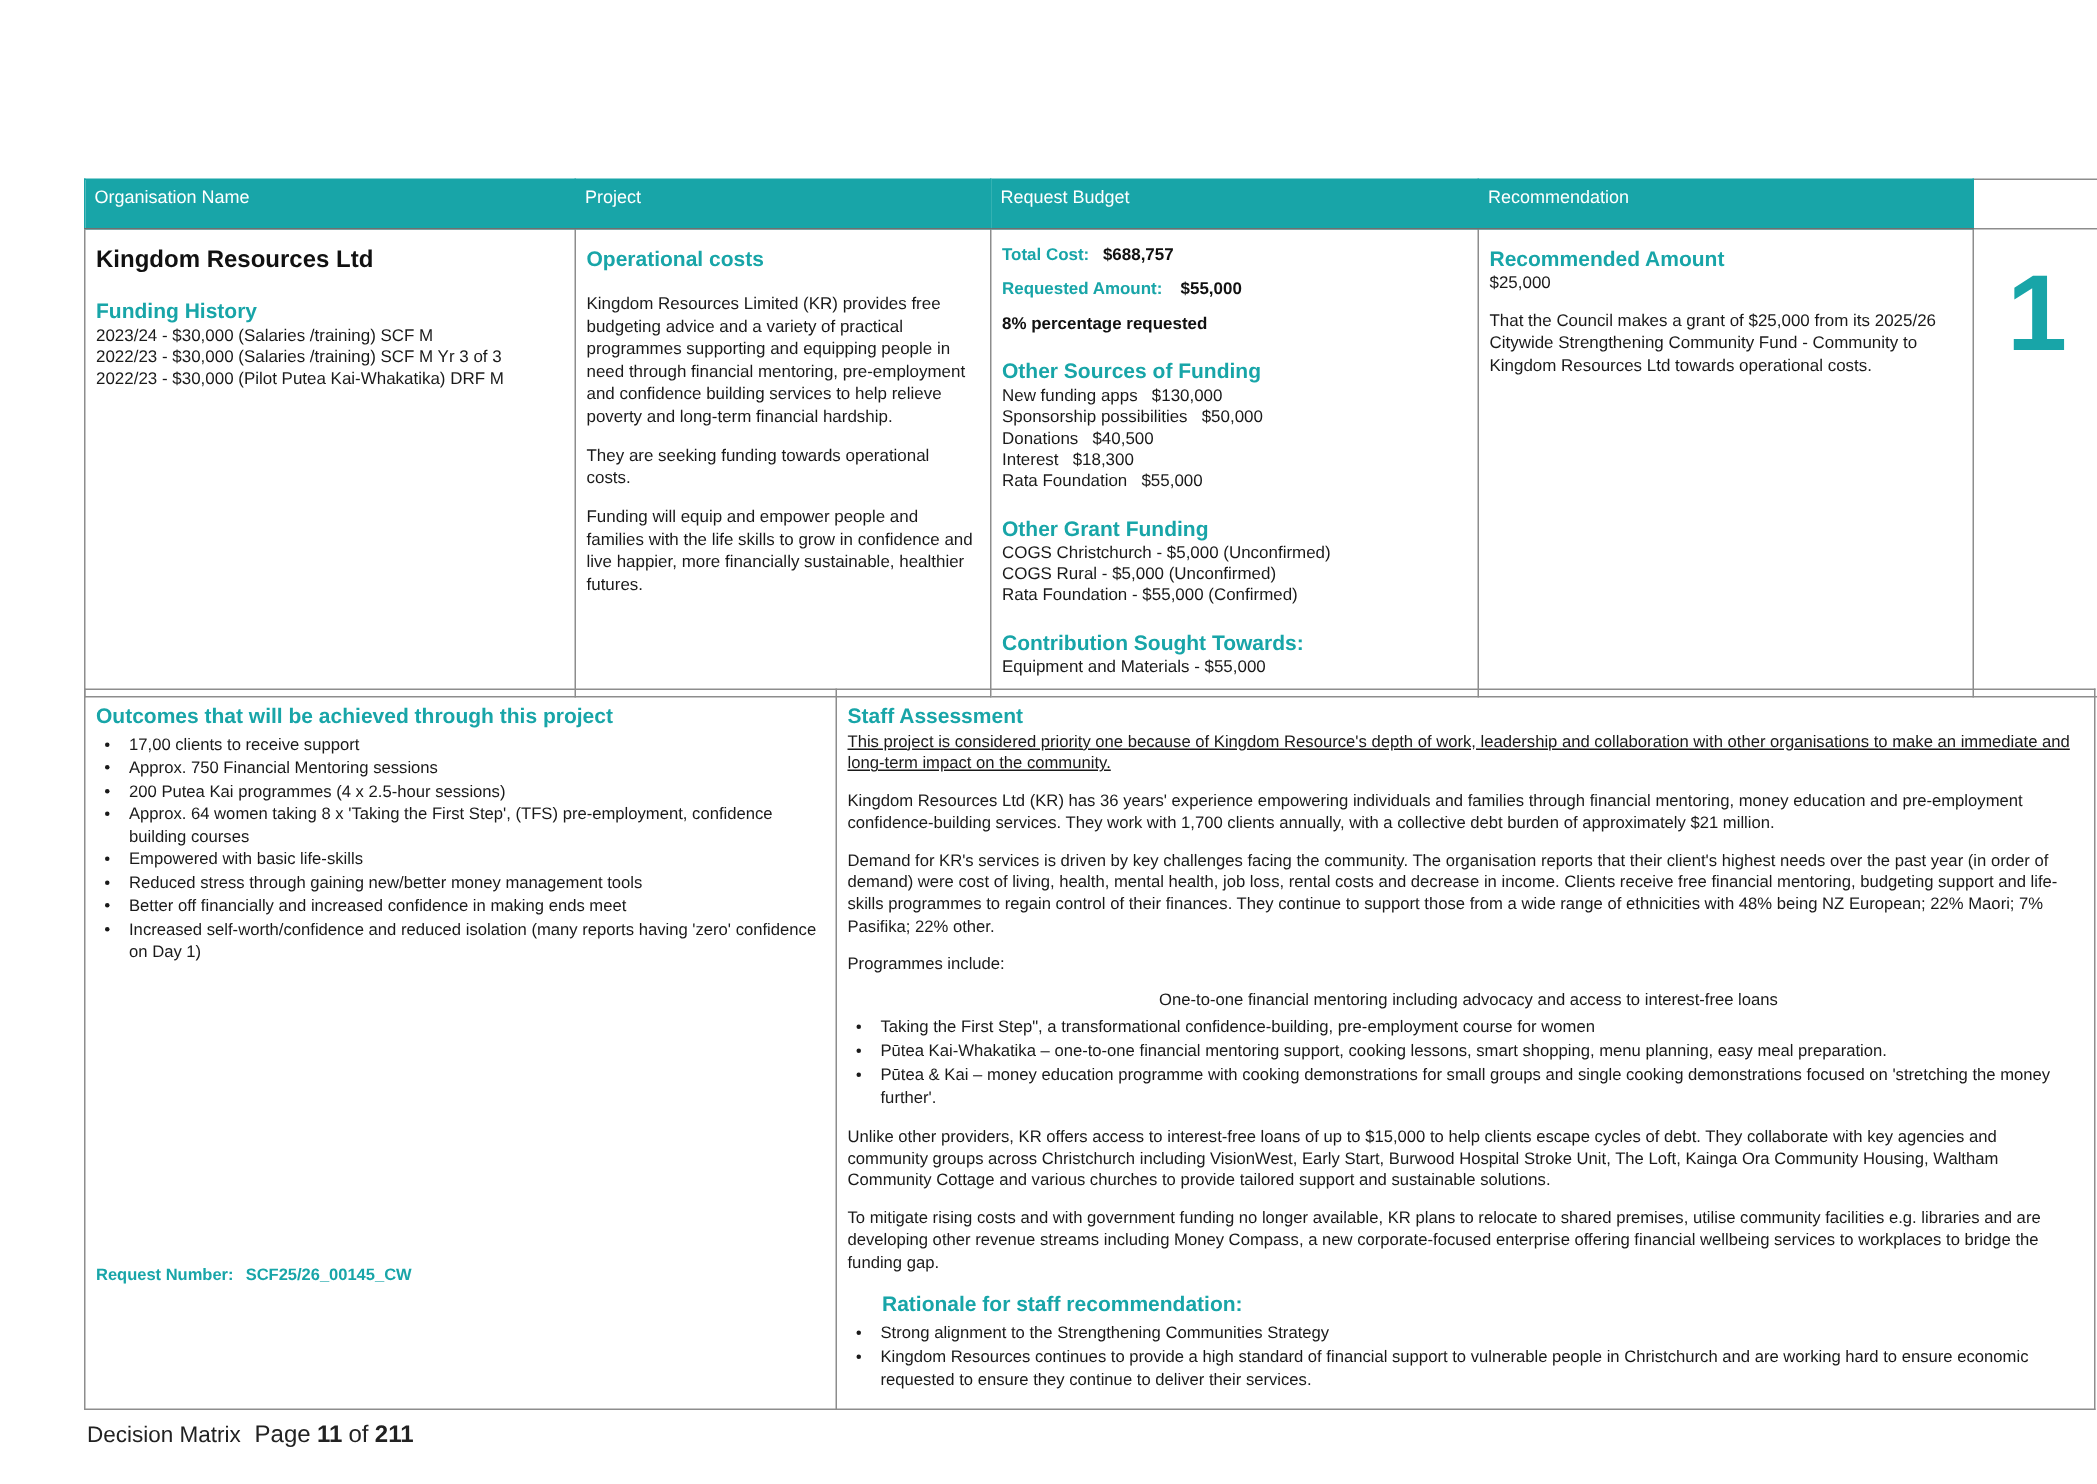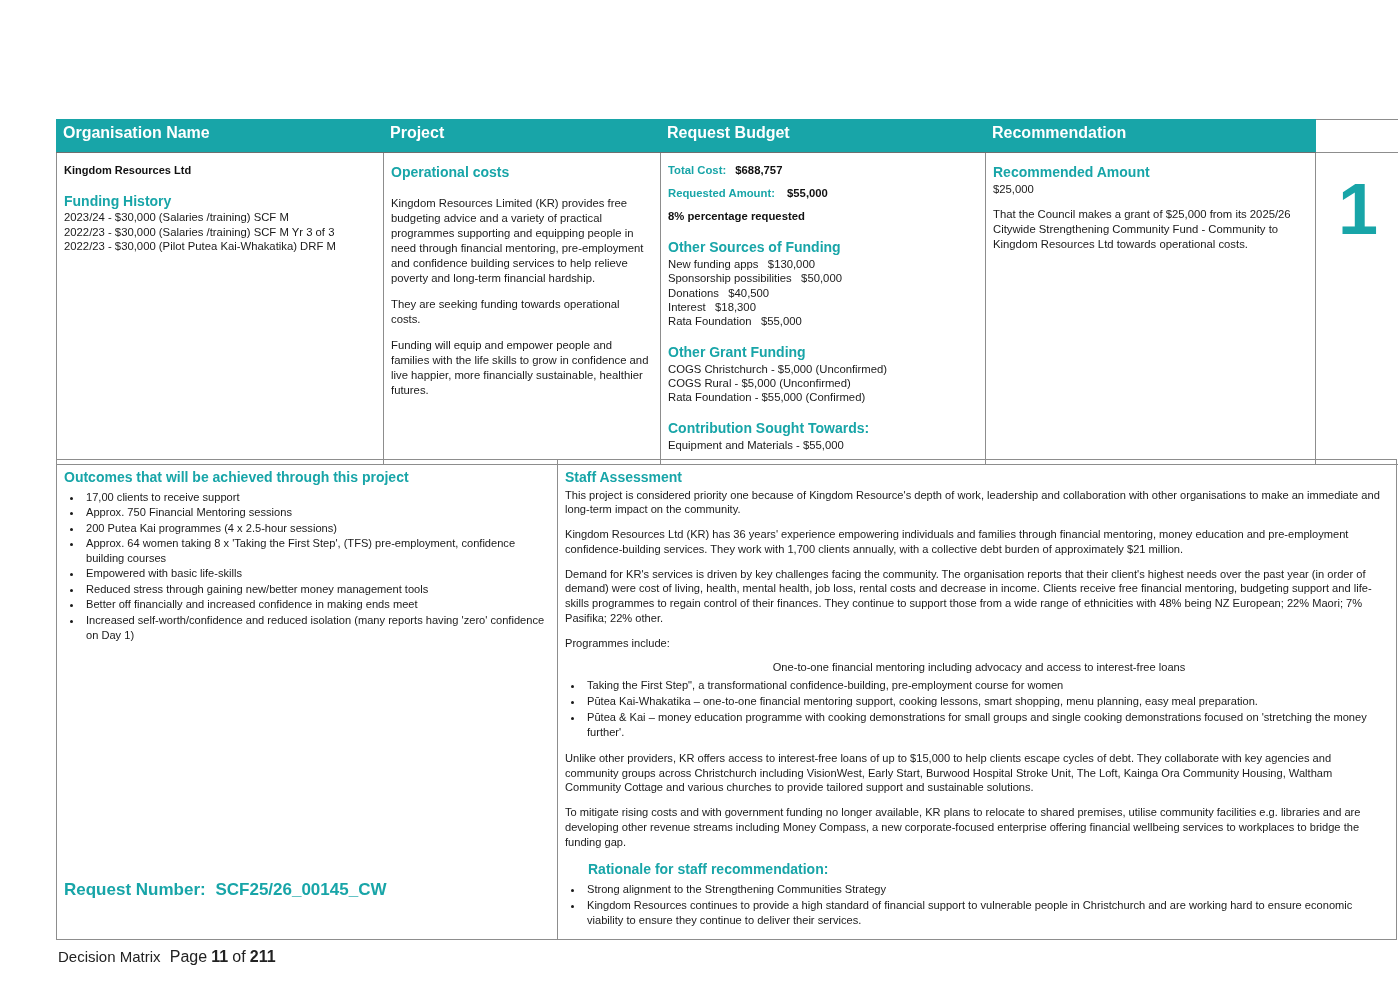--- a/index.html
+++ b/index.html
@@ -46,22 +46,22 @@
   }
   .matrix td, .matrix th {
     border: 1px solid #8d8d8d;
     vertical-align: top;
     padding: 0;
   }
   .matrix thead th {
     background: #18A5A8;
     color: #ffffff;
     text-align: left;
-    font-size: 16px;
-    font-weight: bold;
+    font-size: 12px;
+    font-weight: normal;
     height: 28px;
     padding: 4px 0 0 6px;
     border: 1px solid #18A5A8;
     border-bottom: 1px solid #6f6f6f;
   }
   .matrix thead th.numhead {
     background: #ffffff;
     border: 1px solid #8d8d8d;
     border-bottom: none;
   }
@@ -76,21 +76,21 @@
   .col-rec   { width: 323px; }
   .col-num   { width: 78px; }
 
   .teal-head {
     color: #18A5A8;
     font-weight: bold;
     font-size: 14px;
   }
   .org-name {
     font-weight: bold;
-    font-size: 11px;
+    font-size: 16px;
     color: #111;
   }
   .spacer-10 { height: 14px; }
   .spacer-7  { height: 10px; }
   .tight-line { line-height: 1.28; }
   p.para { margin: 0 0 11px 0; }
   p.para:last-child { margin-bottom: 0; }
 
   .num-cell {
     vertical-align: top;
@@ -135,31 +135,31 @@
     padding-left: 19px;
     list-style: disc;
   }
   ul.bul li {
     margin: 0 0 0.5px 0;
     padding-left: 3px;
     line-height: 1.35;
   }
   ul.bul.sa li { margin-bottom: 1px; }
   .staff-sec p { margin: 0 0 10px 0; }
-  .staff-sec p.first { margin-top: 1px; }
+  .staff-sec p.first { margin-top: 1px; text-decoration: underline; }
   .plain-line { margin: 0 0 3px 6px; text-align: center; }
 
   
   .req-number {
     position: absolute;
     left: 64px;
-    top: 880px;
+    top: 844px;
     color: #18A5A8;
     font-weight: bold;
-    font-size: 17px;
+    font-size: 11px;
   }
   .page-footer {
     position: absolute;
     left: 58px;
     top: 948px;
     font-size: 15px;
     color: #222;
   }
   .page-footer .smaller { font-size: 16px; }
   .page-footer b { font-weight: bold; }
@@ -283,21 +283,21 @@
             <li>Pūtea Kai-Whakatika – one-to-one financial mentoring support, cooking lessons, smart shopping, menu planning, easy meal preparation.</li>
             <li>Pūtea &amp; Kai – money education programme with cooking demonstrations for small groups and single cooking demonstrations focused on 'stretching the money further'.</li>
           </ul>
 
           <p style="margin-top:11px;">Unlike other providers, KR offers access to interest-free loans of up to $15,000 to help clients escape cycles of debt. They collaborate with key agencies and community groups across Christchurch including VisionWest, Early Start, Burwood Hospital Stroke Unit, The Loft, Kainga Ora Community Housing, Waltham Community Cottage and various churches to provide tailored support and sustainable solutions.</p>
           <p>To mitigate rising costs and with government funding no longer available, KR plans to relocate to shared premises, utilise community facilities e.g. libraries and are developing other revenue streams including Money Compass, a new corporate-focused enterprise offering financial wellbeing services to workplaces to bridge the funding gap.</p>
 
           <div class="teal-head" style="margin-top:11px;padding-left:23px;">Rationale for staff recommendation:</div>
           <ul class="bul sa">
             <li>Strong alignment to the Strengthening Communities Strategy</li>
-            <li>Kingdom Resources continues to provide a high standard of financial support to vulnerable people in Christchurch and are working hard to ensure economic viability to ensure they continue to deliver their services.</li>
+            <li>Kingdom Resources continues to provide a high standard of financial support to vulnerable people in Christchurch and are working hard to ensure economic requested to ensure they continue to deliver their services.</li>
           </ul>
         </td>
       </tr>
     </tbody>
   </table>
 
   <div class="req-number">
     <span>Request Number:</span>
     <span style="margin-left:5px;">SCF25/26_00145_CW</span>
   </div>

